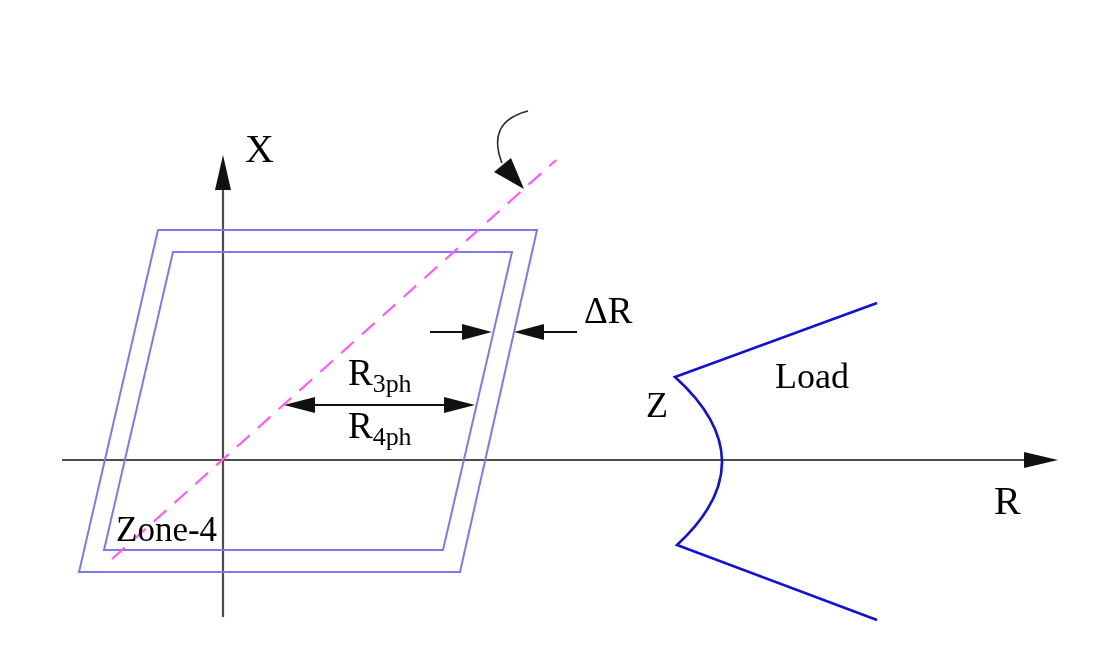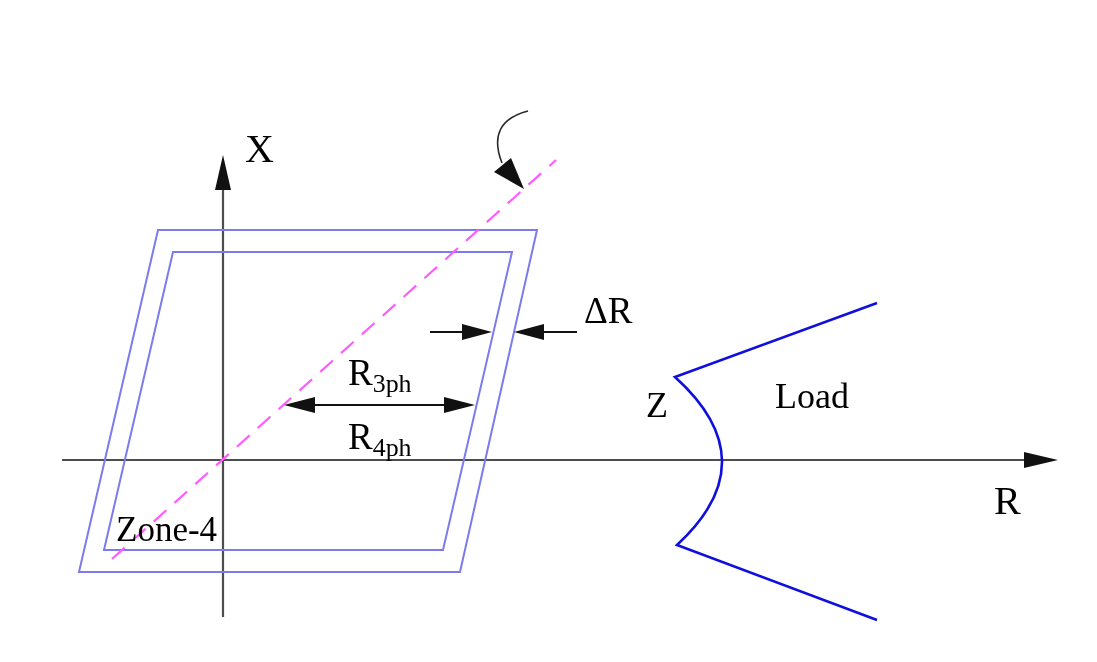--- a/index.html
+++ b/index.html
@@ -26,23 +26,23 @@
     white-space:nowrap;
     color:var(--text-color);
   }
   .lbl-x      {left:245px;top:129px;font-size:40px;}
   .lbl-r      {left:994px;top:481px;font-size:40px;}
   .lbl-lineangle{left:523px;top:96px;font-size:35px;}
   .lbl-zone3  {left:364px;top:259px;font-size:35px;}
   .lbl-zone4  {left:116px;top:512px;font-size:35px;}
   .lbl-deltar {left:556px;top:292px;font-size:37px;margin-left:28px;}
   .lbl-r3ph   {left:348px;top:354px;font-size:37px;}
-  .lbl-r4ph   {left:348px;top:418px;font-size:37px;}
+  .lbl-r4ph   {left:348px;top:407px;font-size:37px;}
   .lbl-z      {left:646px;top:387px;font-size:36px;}
-  .lbl-load   {left:775px;top:358px;font-size:36px;margin-top:20px;}
+  .lbl-load   {left:775px;top:358px;font-size:36px;}
   .sub{font-size:0.70em;vertical-align:-0.28em;letter-spacing:0;}
   .zone-line   {stroke:var(--zone-stroke);stroke-width:2;fill:none;}
   .load-line   {stroke:var(--load-stroke);stroke-width:2.6;fill:none;stroke-linejoin:miter;}
   .axis-line   {stroke:var(--axis-stroke);stroke-width:2.2;fill:none;}
   .dash-line   {stroke:var(--line-angle-stroke);stroke-width:2.2;fill:none;stroke-dasharray:17 11;}
   .marker-line {stroke:var(--marker-color);stroke-width:1.8;fill:none;}
   .marker-fill {fill:var(--marker-color);stroke:none;}
   .leader-line {stroke:#2a2a2a;stroke-width:1.6;fill:none;}
 </style>
 </head>

